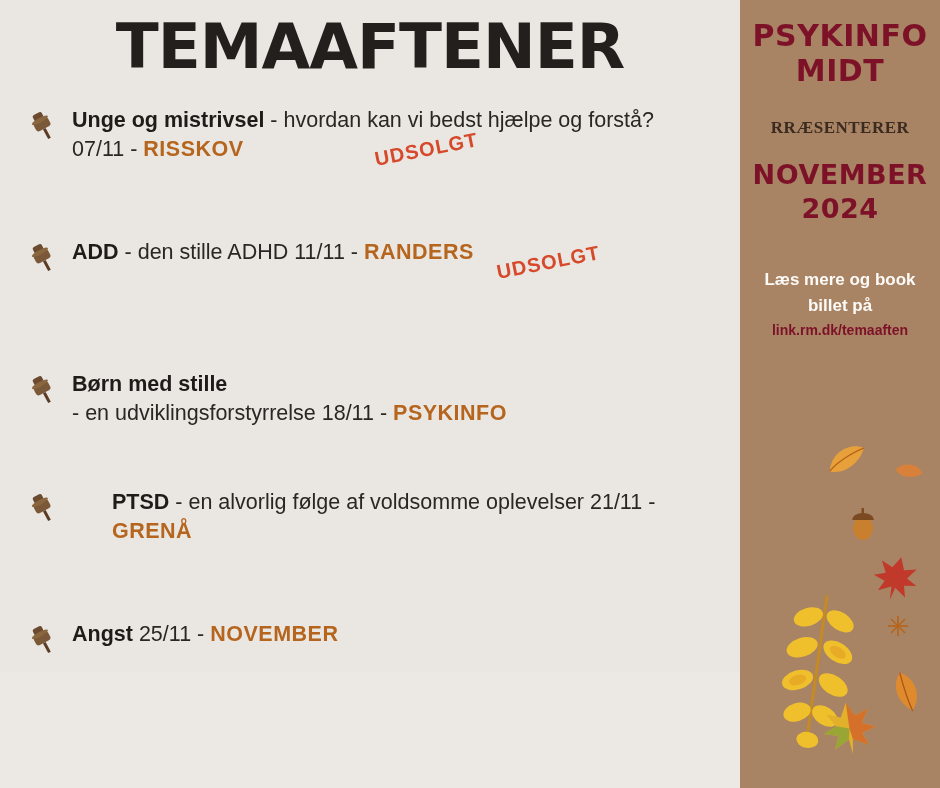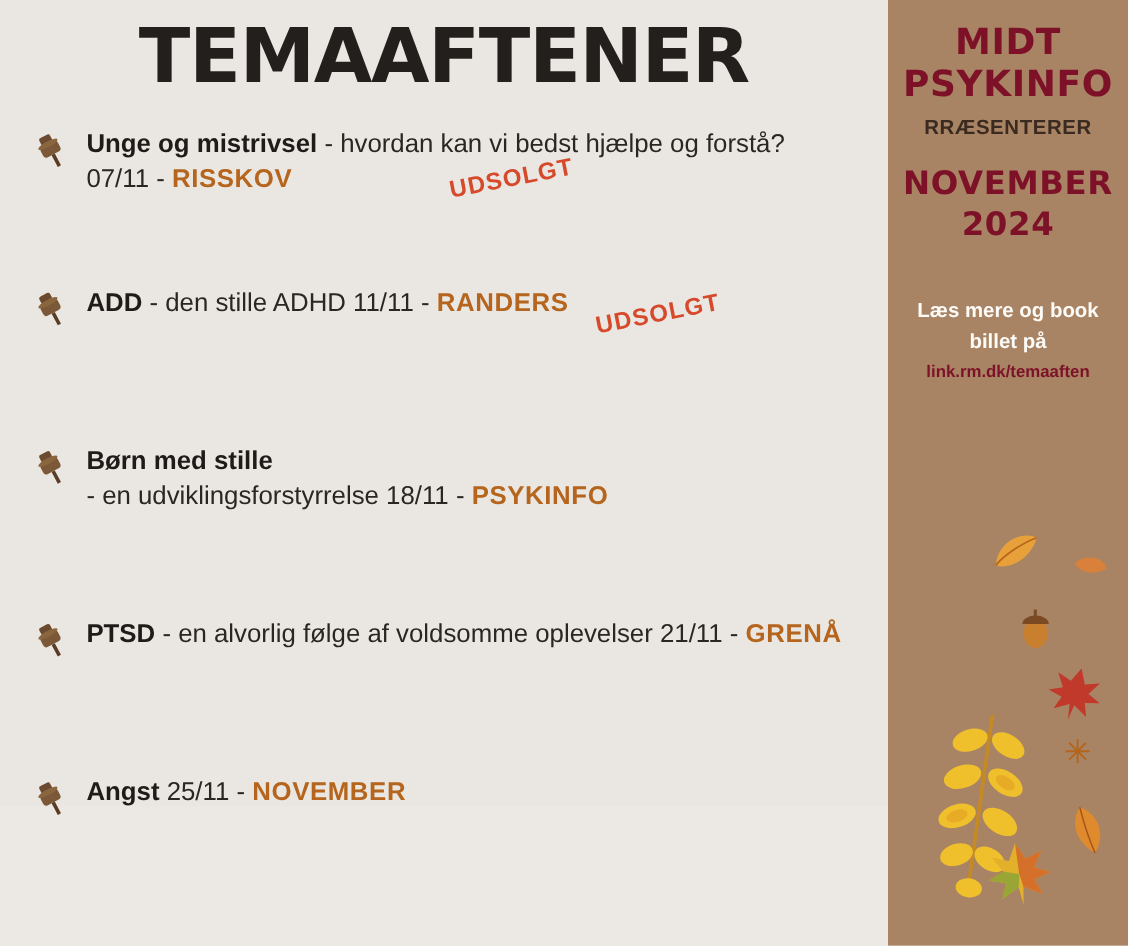--- a/index.html
+++ b/index.html
@@ -80,21 +80,21 @@
     letter-spacing: 1px;
     transform: rotate(-11deg);
     white-space: nowrap;
   }
   .sold-1 { left: 302px; top: 30px; }
   .sold-2 { left: 424px; top: 11px; }
 
   .ev1 { margin-top: 2px; }
   .ev2 { margin-top: 40px; }
   .ev3 { margin-top: 40px; }
-  .ev4 { margin-top: 52px; }
+  .ev4 { margin-top: 26px; gap: 40px; }
   .ev5 { margin-top: 40px; }
 
   
   .right {
     position: relative;
     width: 200px;
     height: 788px;
     background: #a98464;
     color: #f7f3ef;
     text-align: center;
@@ -104,22 +104,22 @@
   }
   .brand {
     font-family: "DejaVu Sans", sans-serif;
     font-weight: bold;
     font-size: 30px;
     line-height: 1.18;
     color: #7d1128;
     letter-spacing: 0.5px;
   }
   .presents {
-    margin-top: 8px;
-    font-family: Liberation Sans, sans-serif;
+    margin-top: 29px;
+    font-family: Liberation Serif, serif;
     font-weight: bold;
     font-size: 17px;
     letter-spacing: 0.5px;
     color: #3a2a20;
   }
   .month {
     margin-top: 20px;
     font-family: "DejaVu Sans", sans-serif;
     font-weight: bold;
     font-size: 27px;
@@ -240,22 +240,22 @@
         <div class="etext">
           <span class="strong">Angst</span><span> 25/11 - </span><span class="city">NOVEMBER</span>
         </div>
       </div>
 
     </div>
   </div>
 
   <div class="right">
     <div class="brand">
+      <div>PSYKINFO</div>
       <div>MIDT</div>
-      <div>PSYKINFO</div>
     </div>
 
     <div class="presents">RRÆSENTERER</div>
 
     <div class="month">
       <div>NOVEMBER</div>
       <div>2024</div>
     </div>
 
     <div class="booking">

